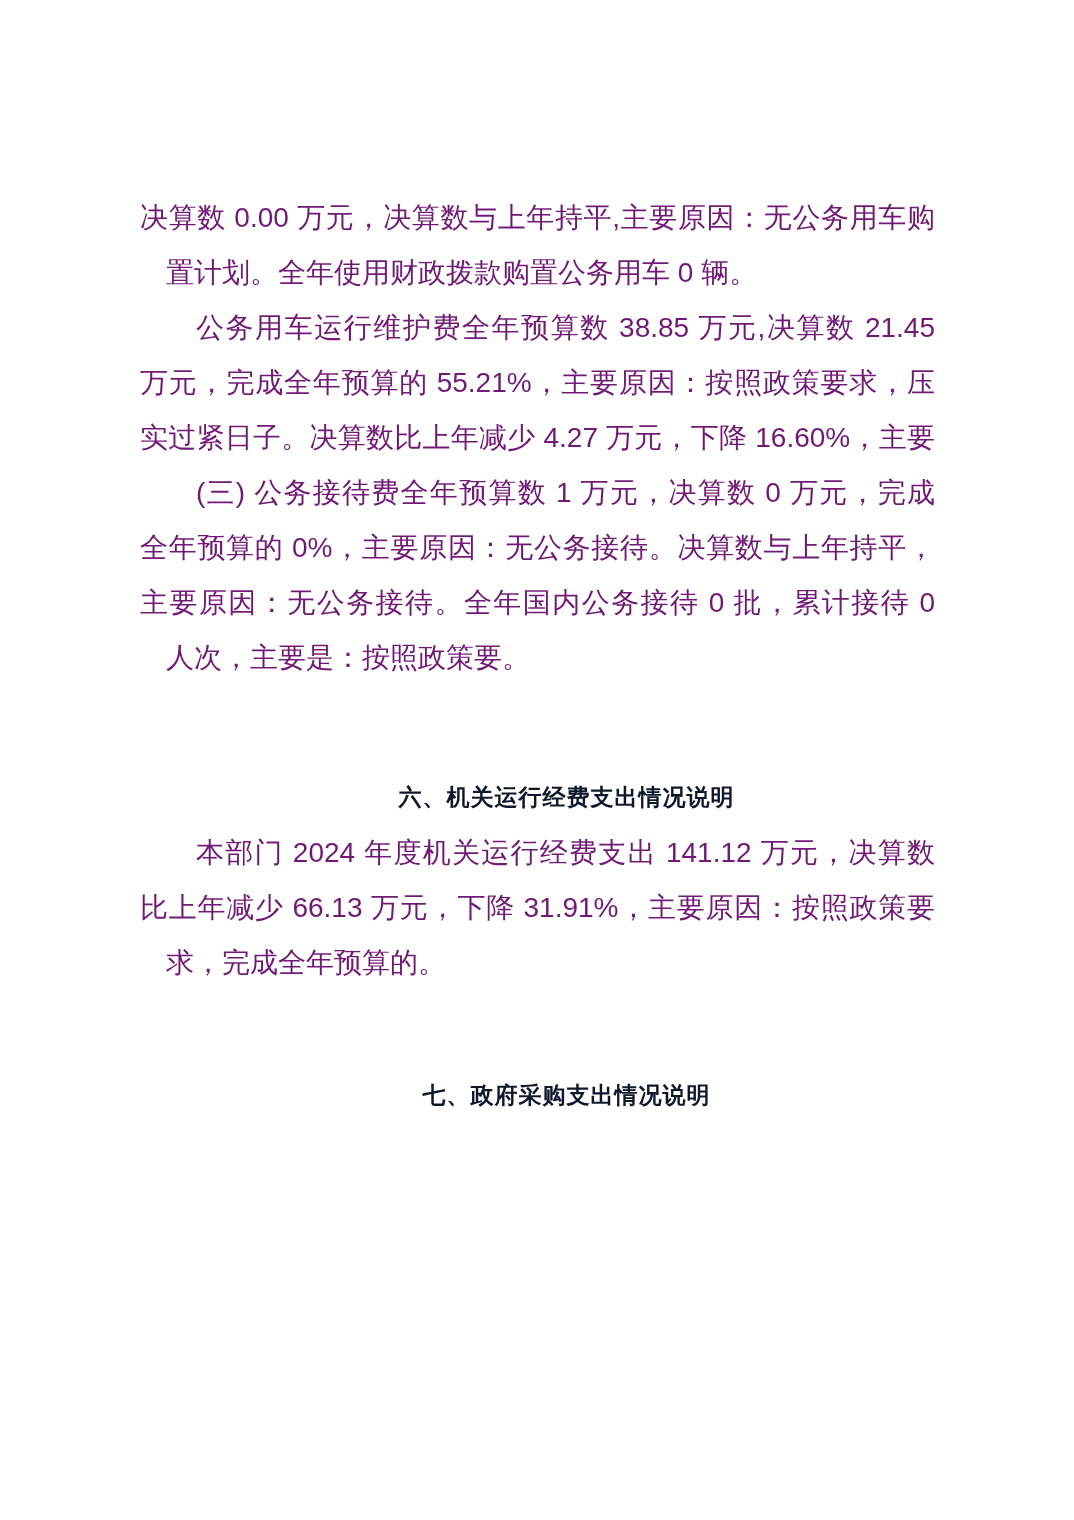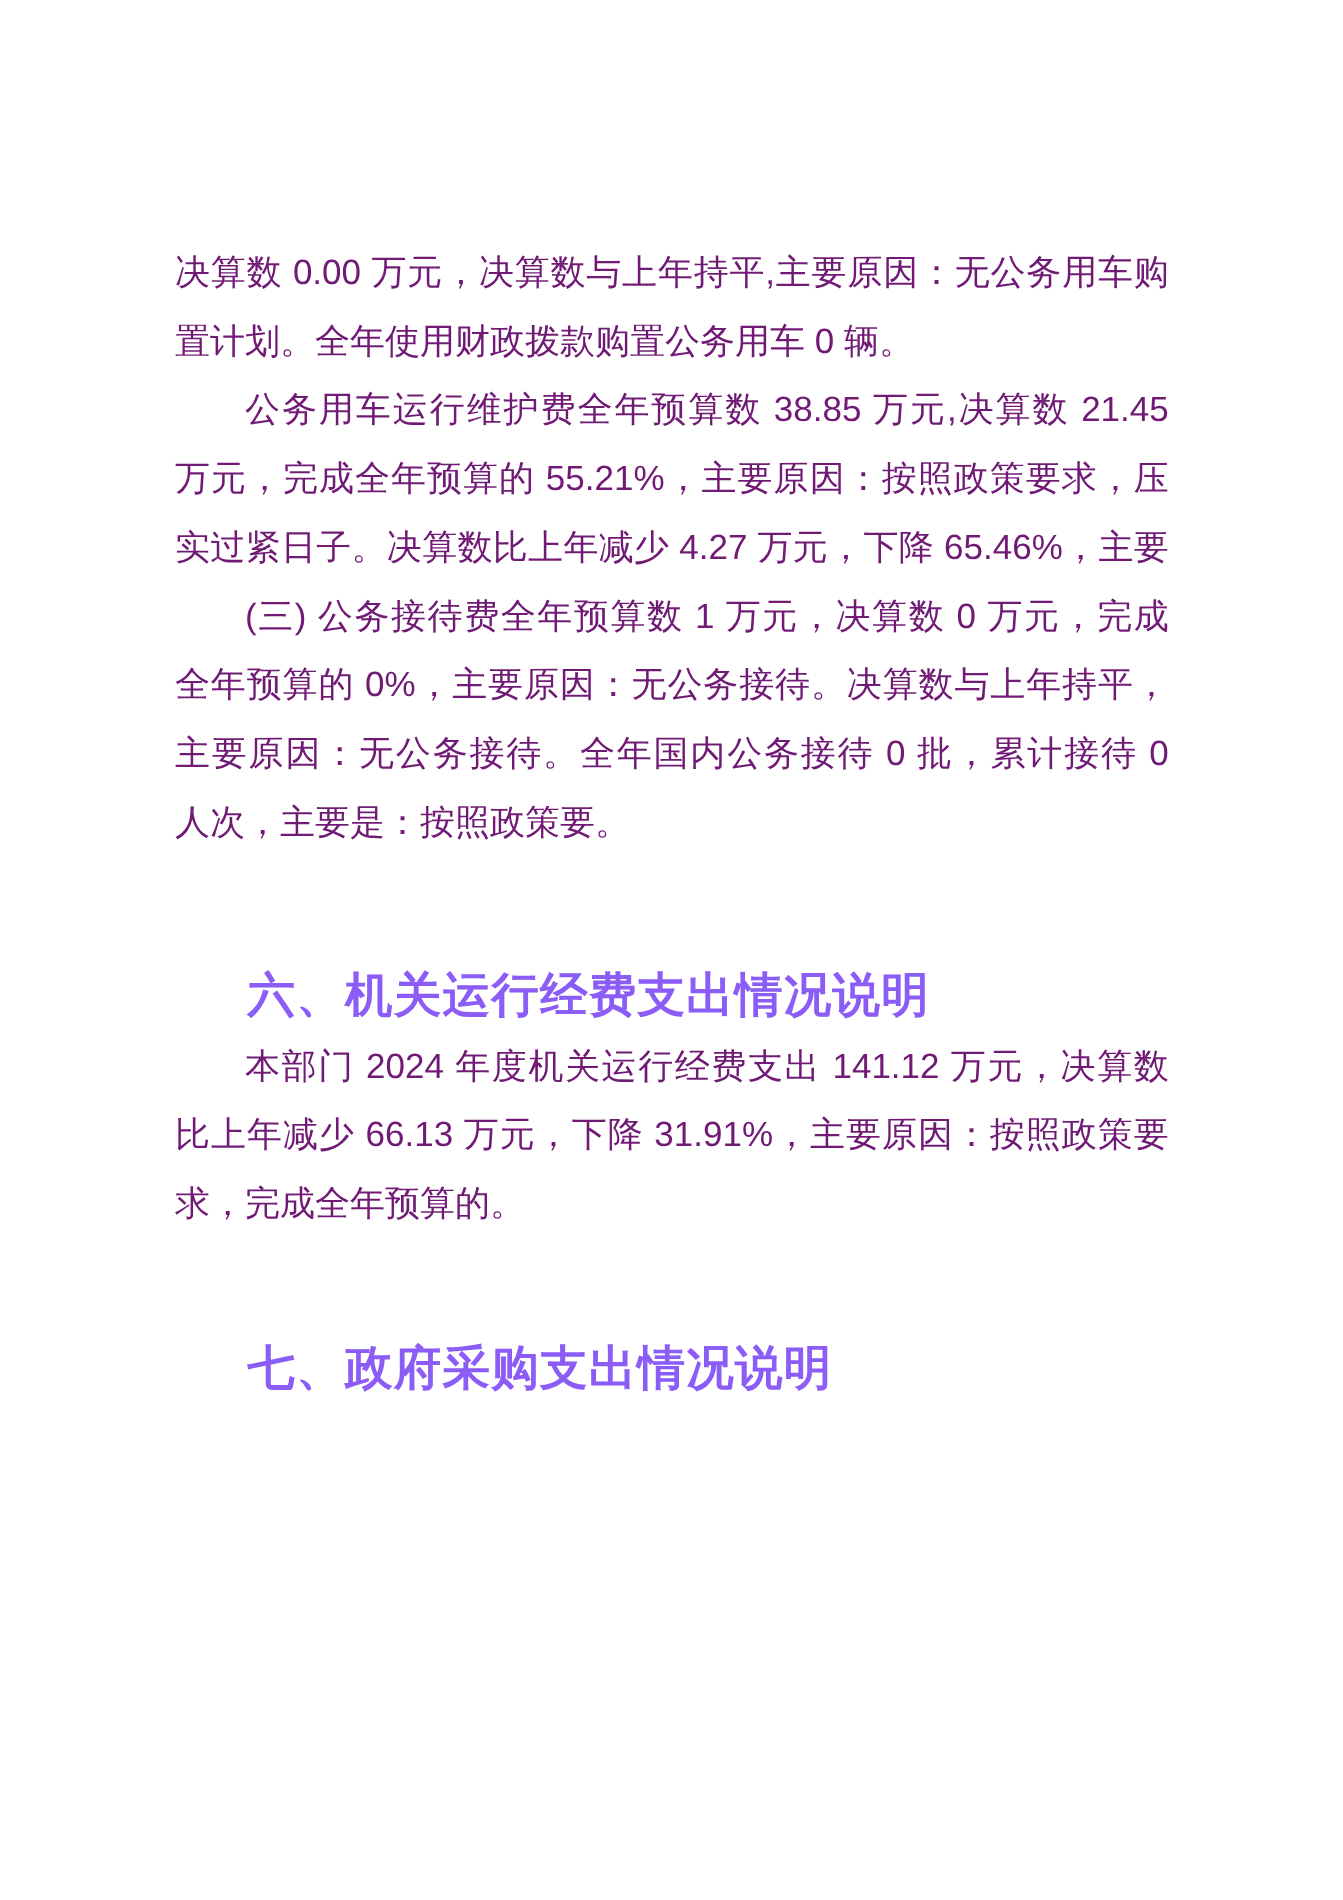--- a/index.html
+++ b/index.html
@@ -33,47 +33,49 @@
     overflow: hidden;
     text-align: justify;
     text-align-last: justify;
     color: #701a75;
   }
   .line.indent {
     text-indent: 56px;
   }
   .line.last {
     text-align-last: left;
+    margin-left: 26px;
   }
   .heading {
     font-family: "Liberation Sans", "DejaVu Sans", sans-serif;
     font-weight: 700;
-    font-size: 38px;
+    font-size: 23px;
     line-height: 55px;
     height: 55px;
     padding-left: 58px;
-    color: #8b5cf6;
+    color: #0f172a;
     letter-spacing: 1px;
+    text-align: center;
   }
   .heading.h-six { margin-top: 85px; }
   .heading.h-seven { margin-top: 78px; }
 </style>
 </head>
 <body>
 
 <div class="page">
   <div class="doc-body">
       <div class="para">
         <div class="line">决算数 0.00 万元，决算数与上年持平,主要原因：无公务用车购</div>
         <div class="line last">置计划。全年使用财政拨款购置公务用车 0 辆。</div>
       </div>
       <div class="para">
         <div class="line indent">公务用车运行维护费全年预算数 38.85 万元,决算数 21.45</div>
         <div class="line">万元，完成全年预算的 55.21%，主要原因：按照政策要求，压</div>
-        <div class="line">实过紧日子。决算数比上年减少 4.27 万元，下降 65.46%，主要</div>
+        <div class="line">实过紧日子。决算数比上年减少 4.27 万元，下降 16.60%，主要</div>
       </div>
       <div class="para">
         <div class="line indent">(三) 公务接待费全年预算数 1 万元，决算数 0 万元，完成</div>
         <div class="line">全年预算的 0%，主要原因：无公务接待。决算数与上年持平，</div>
         <div class="line">主要原因：无公务接待。全年国内公务接待 0 批，累计接待 0</div>
         <div class="line last">人次，主要是：按照政策要。</div>
       </div>
       <div class="heading h-six">六、机关运行经费支出情况说明</div>
       <div class="para">
         <div class="line indent">本部门 2024 年度机关运行经费支出 141.12 万元，决算数</div>

